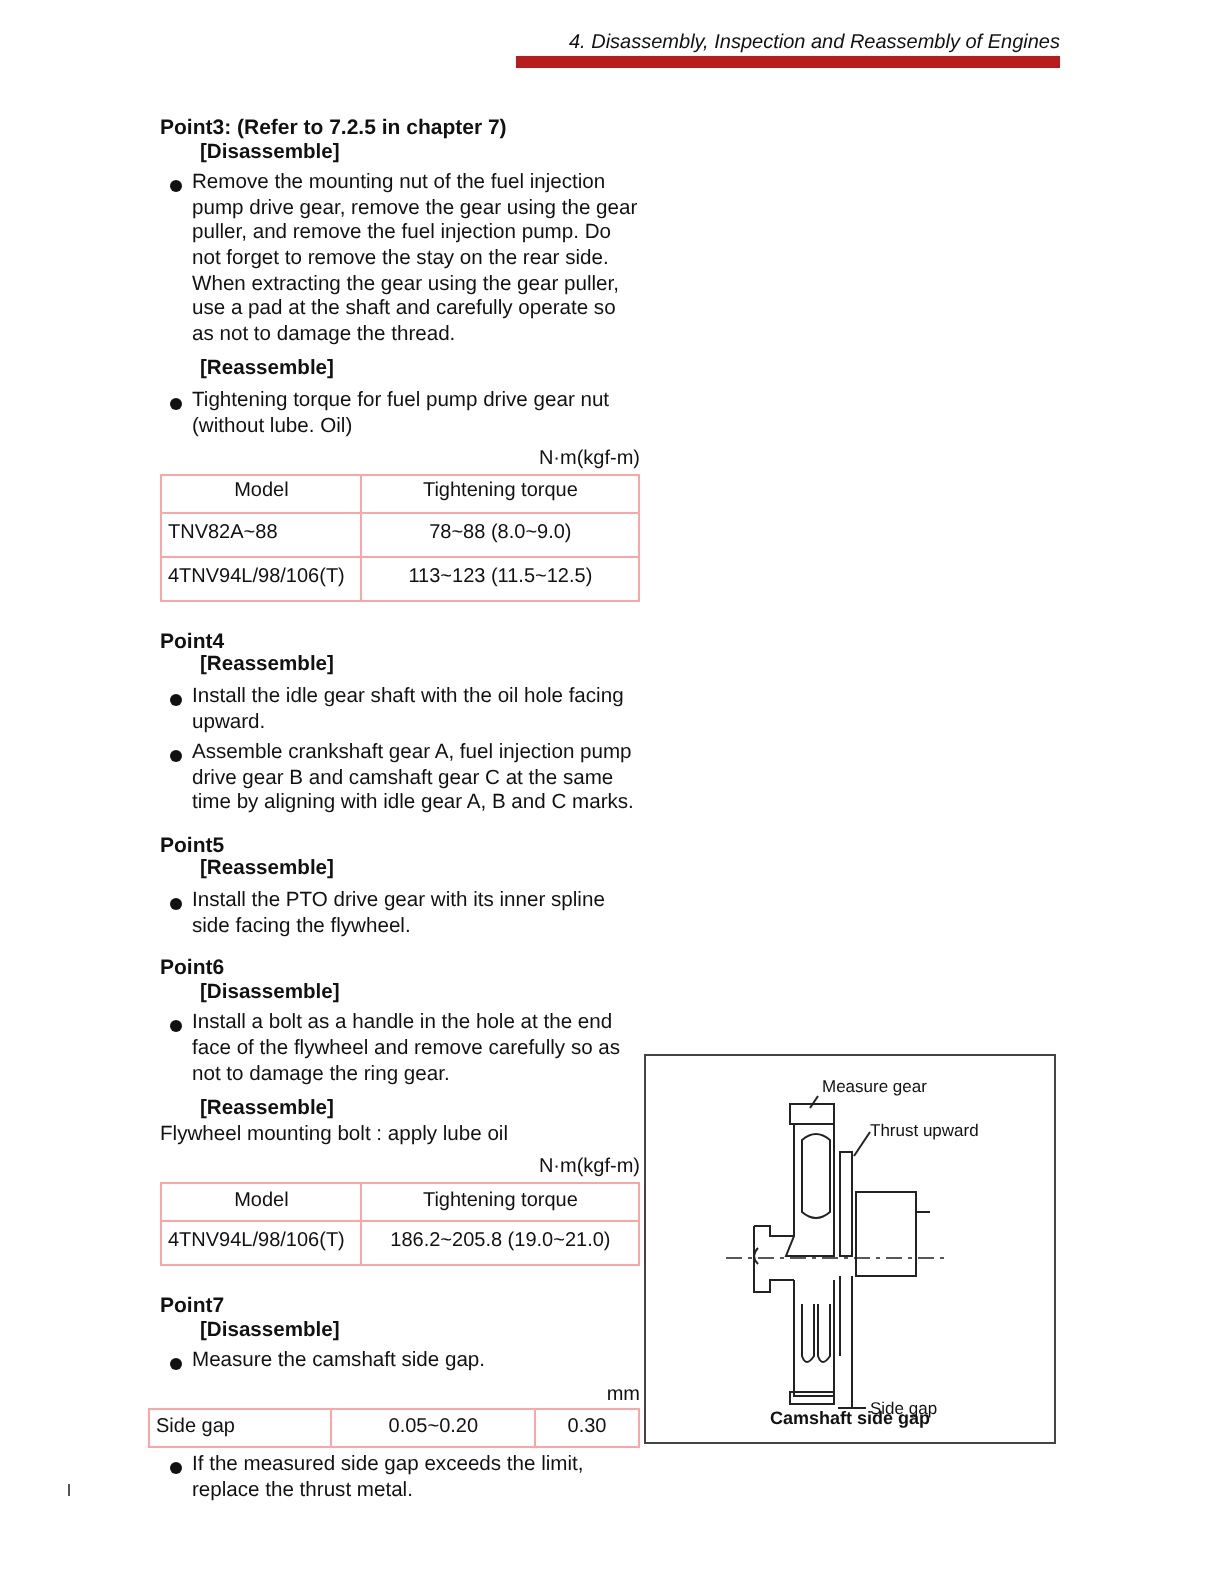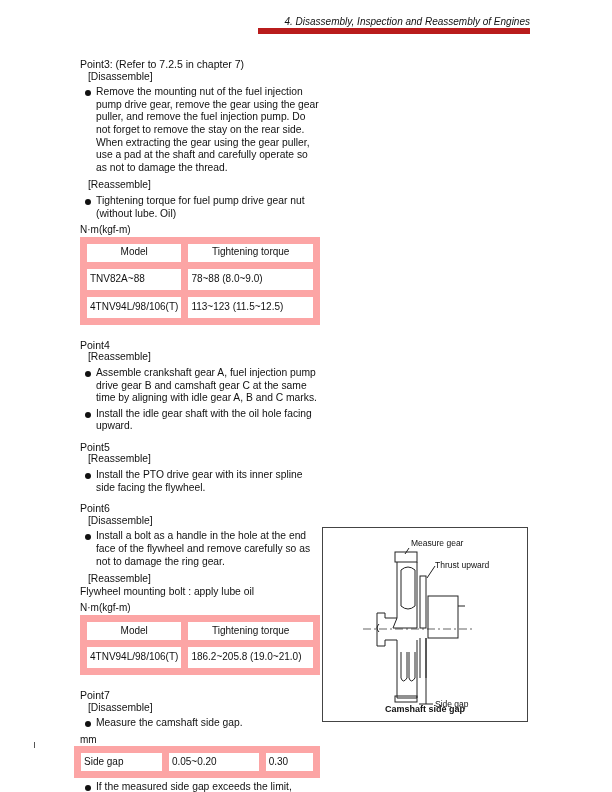--- a/index.html
+++ b/index.html
@@ -1,29 +1,29 @@
 <!DOCTYPE html>
 <html><head>
 <meta charset="utf-8">
 <style>
   html,body{margin:0;padding:0;background:#fff;}
   body{width:612px;height:792px;position:relative;overflow:hidden;font-family:"Liberation Sans",sans-serif;color:#111;}
   .header{position:absolute;left:258px;top:16px;width:272px;font-size:10px;font-style:italic;text-align:right;border-bottom:6px solid #b91c1c;padding-bottom:1px;}
   .col{position:absolute;left:80px;top:58px;width:240px;font-size:10.3px;line-height:12.6px;}
-  .ptitle{font-weight:normal;font-size:10.5px;margin-top:8px;}
+  .ptitle{font-weight:bold;font-size:10.5px;margin-top:8px;}
   .ptitle.first{margin-top:0;}
-  .sub{margin-left:8px;}
+  .sub{margin-left:20px;font-weight:bold;}
   .bullet{position:relative;padding-left:16px;margin-top:3px;}
   .bullet:before{content:"";position:absolute;left:5px;top:4px;width:6px;height:6px;border-radius:50%;background:#111;}
   .gap{height:5px;}
-  .unit{font-size:10px;margin-top:4px;}
+  .unit{text-align:right;font-size:10px;margin-top:4px;}
   table{border-collapse:collapse;width:100%;font-size:10px;}
-  td,th{border:7px solid #fca5a5;font-weight:normal;padding:2px 3px;height:14px;}
+  td,th{border:1px solid #fca5a5;font-weight:normal;padding:2px 3px;height:14px;}
   th{text-align:center;}
-  td.c{}
+  td.c{text-align:center;}
   .t1 td{height:17px;}
   .figure{position:absolute;left:322px;top:527px;width:204px;height:193px;border:1px solid #444;}
   .figcap{position:absolute;left:0;right:0;bottom:7px;text-align:center;font-size:9px;font-weight:bold;}
   .flabel{position:absolute;font-size:8.5px;}
   .pagenum{position:absolute;left:294px;top:759px;font-size:12px;margin-top:48px;}
   .mark{position:absolute;left:34px;top:742px;width:1px;height:6px;background:#555;}
 </style>
 </head>
 <body>
 
@@ -50,22 +50,22 @@
     </tr>
     <tr>
       <td>4TNV94L/98/106(T)</td>
       <td class="c">113~123 (11.5~12.5)</td>
     </tr>
   </tbody>
     </table>
 
   <div class="ptitle" style="margin-top:14px">Point4</div>
   <div class="sub">[Reassemble]</div>
+  <div class="bullet">Install the idle gear shaft with the oil hole facing upward.</div>
   <div class="bullet">Assemble crankshaft gear A, fuel injection pump drive gear B and camshaft gear C at the same time by aligning with idle gear A, B and C marks.</div>
-  <div class="bullet">Install the idle gear shaft with the oil hole facing upward.</div>
 
   <div class="ptitle">Point5</div>
   <div class="sub">[Reassemble]</div>
   <div class="bullet">Install the PTO drive gear with its inner spline side facing the flywheel.</div>
 
   <div class="ptitle">Point6</div>
   <div class="sub">[Disassemble]</div>
   <div class="bullet">Install a bolt as a handle in the hole at the end face of the flywheel and remove carefully so as not to damage the ring gear.</div>
   <div class="gap"></div>
   <div class="sub">[Reassemble]</div>

